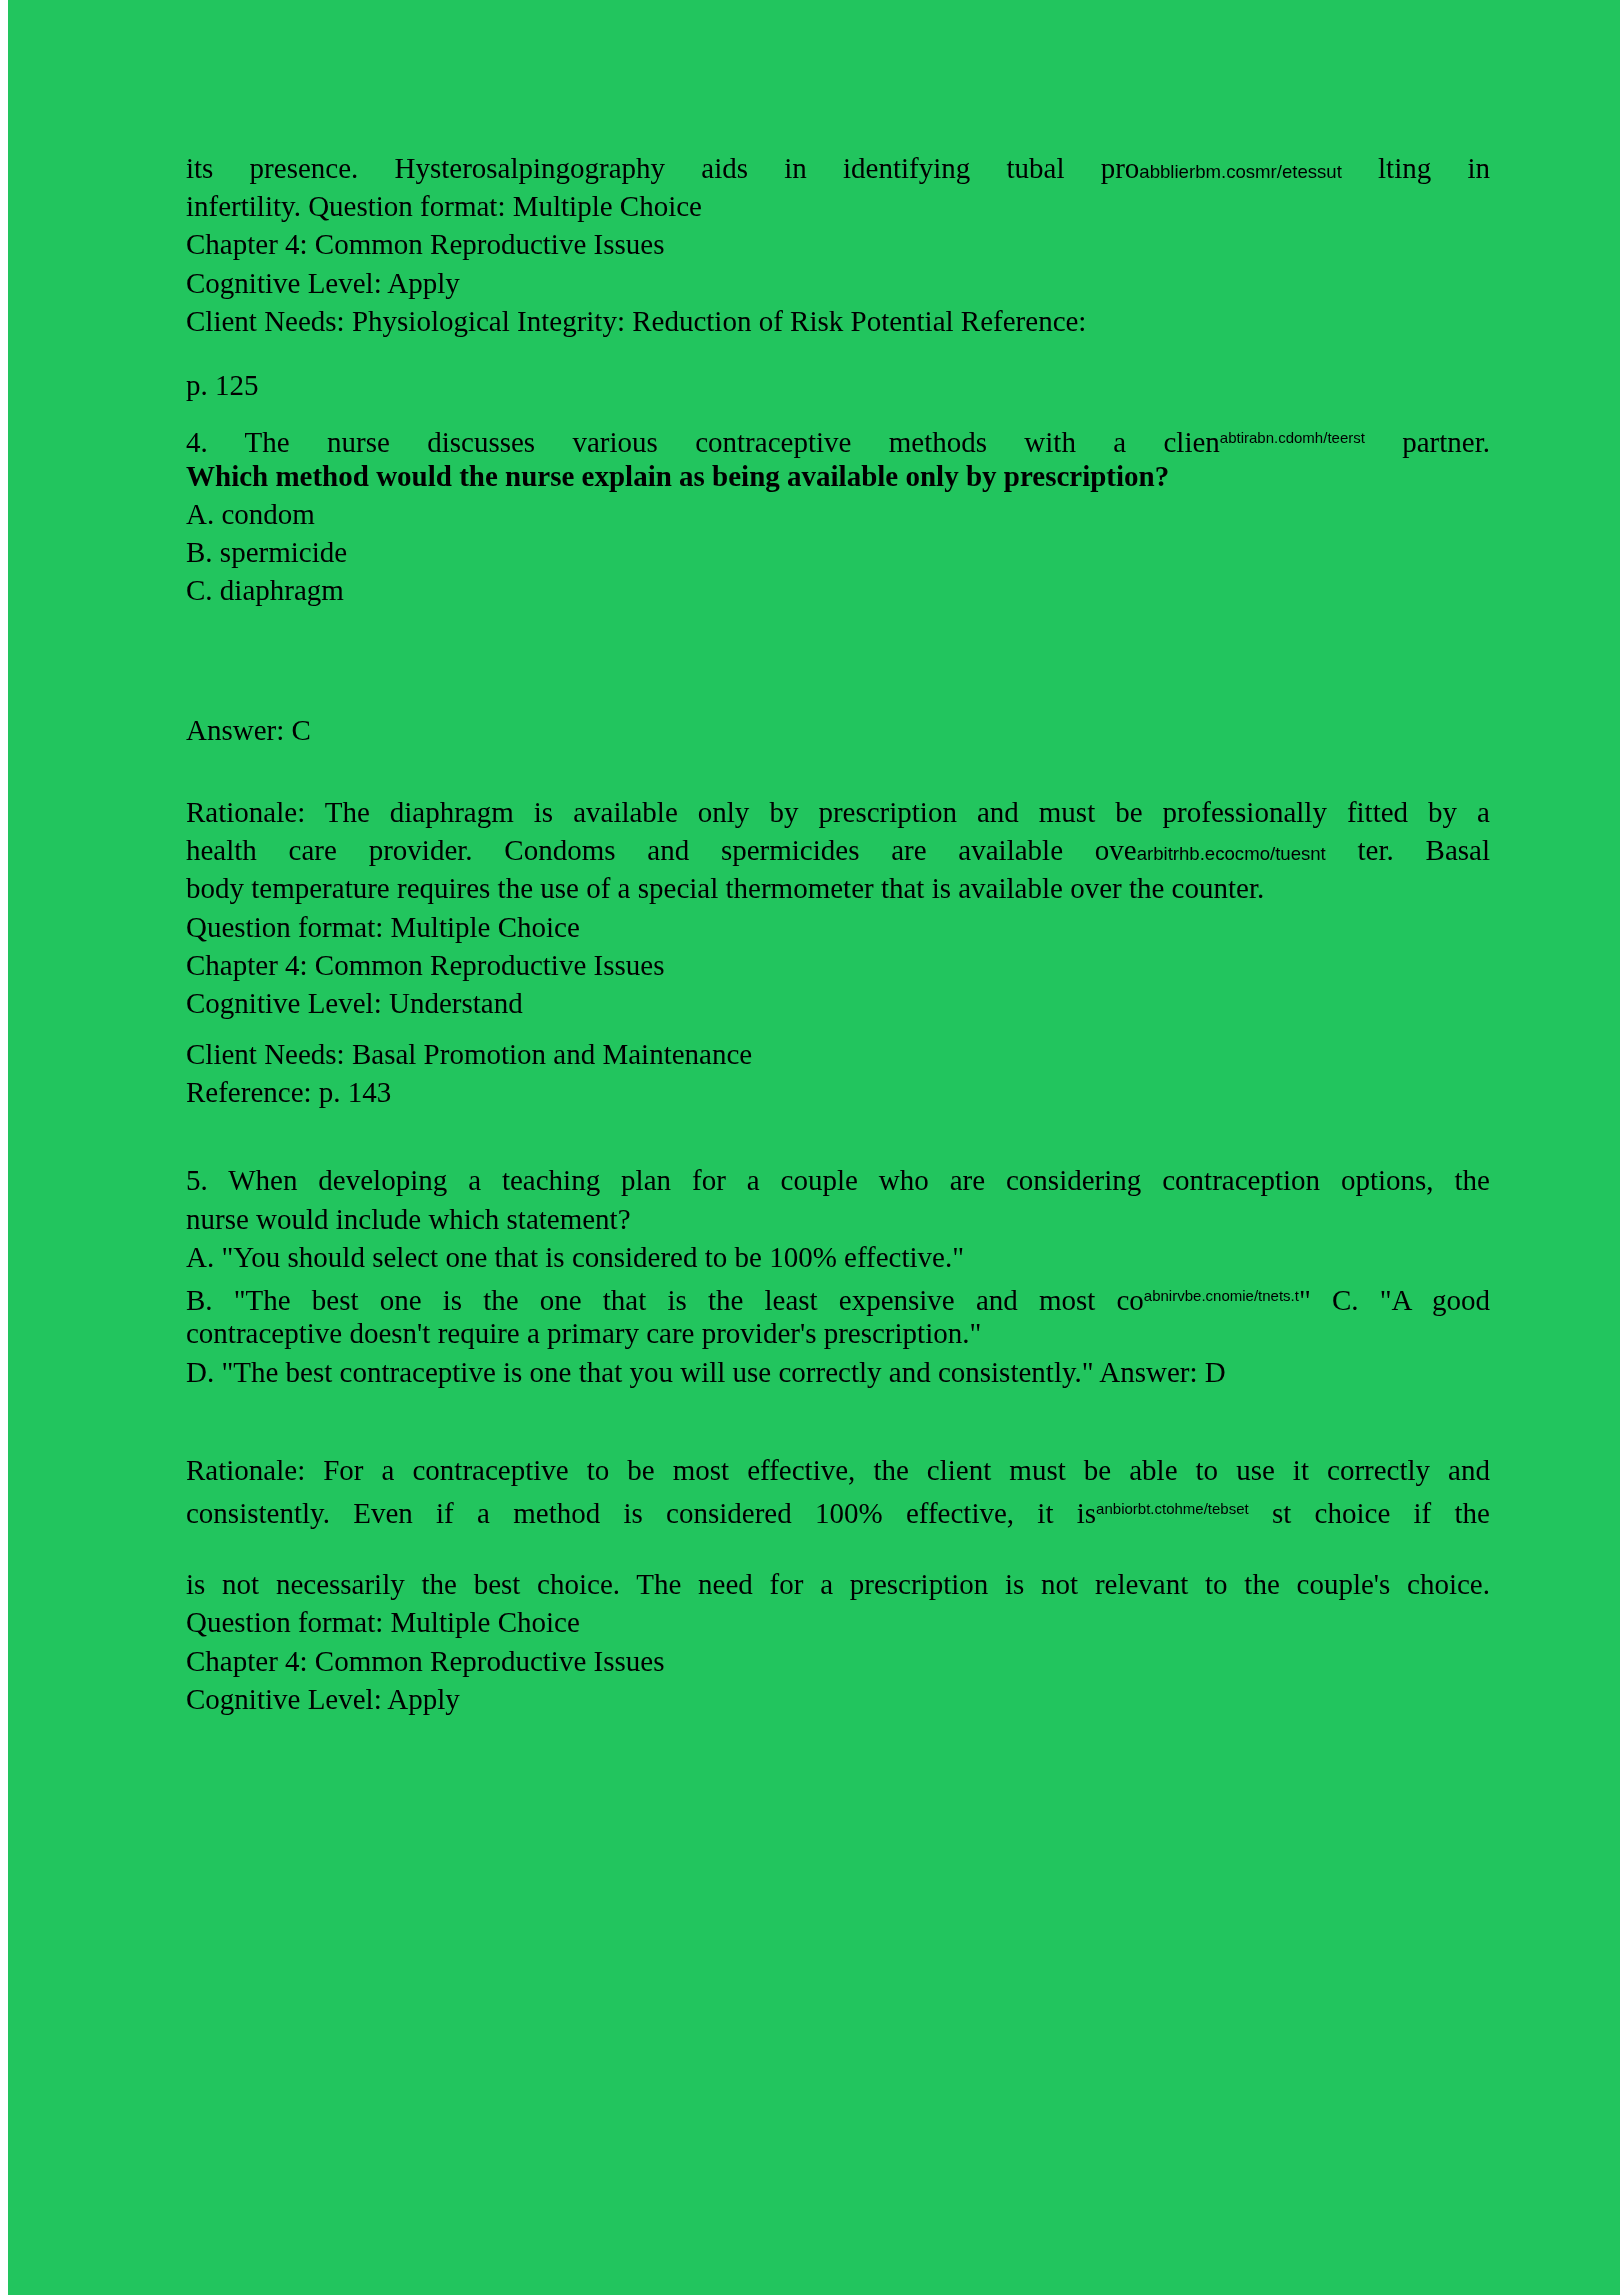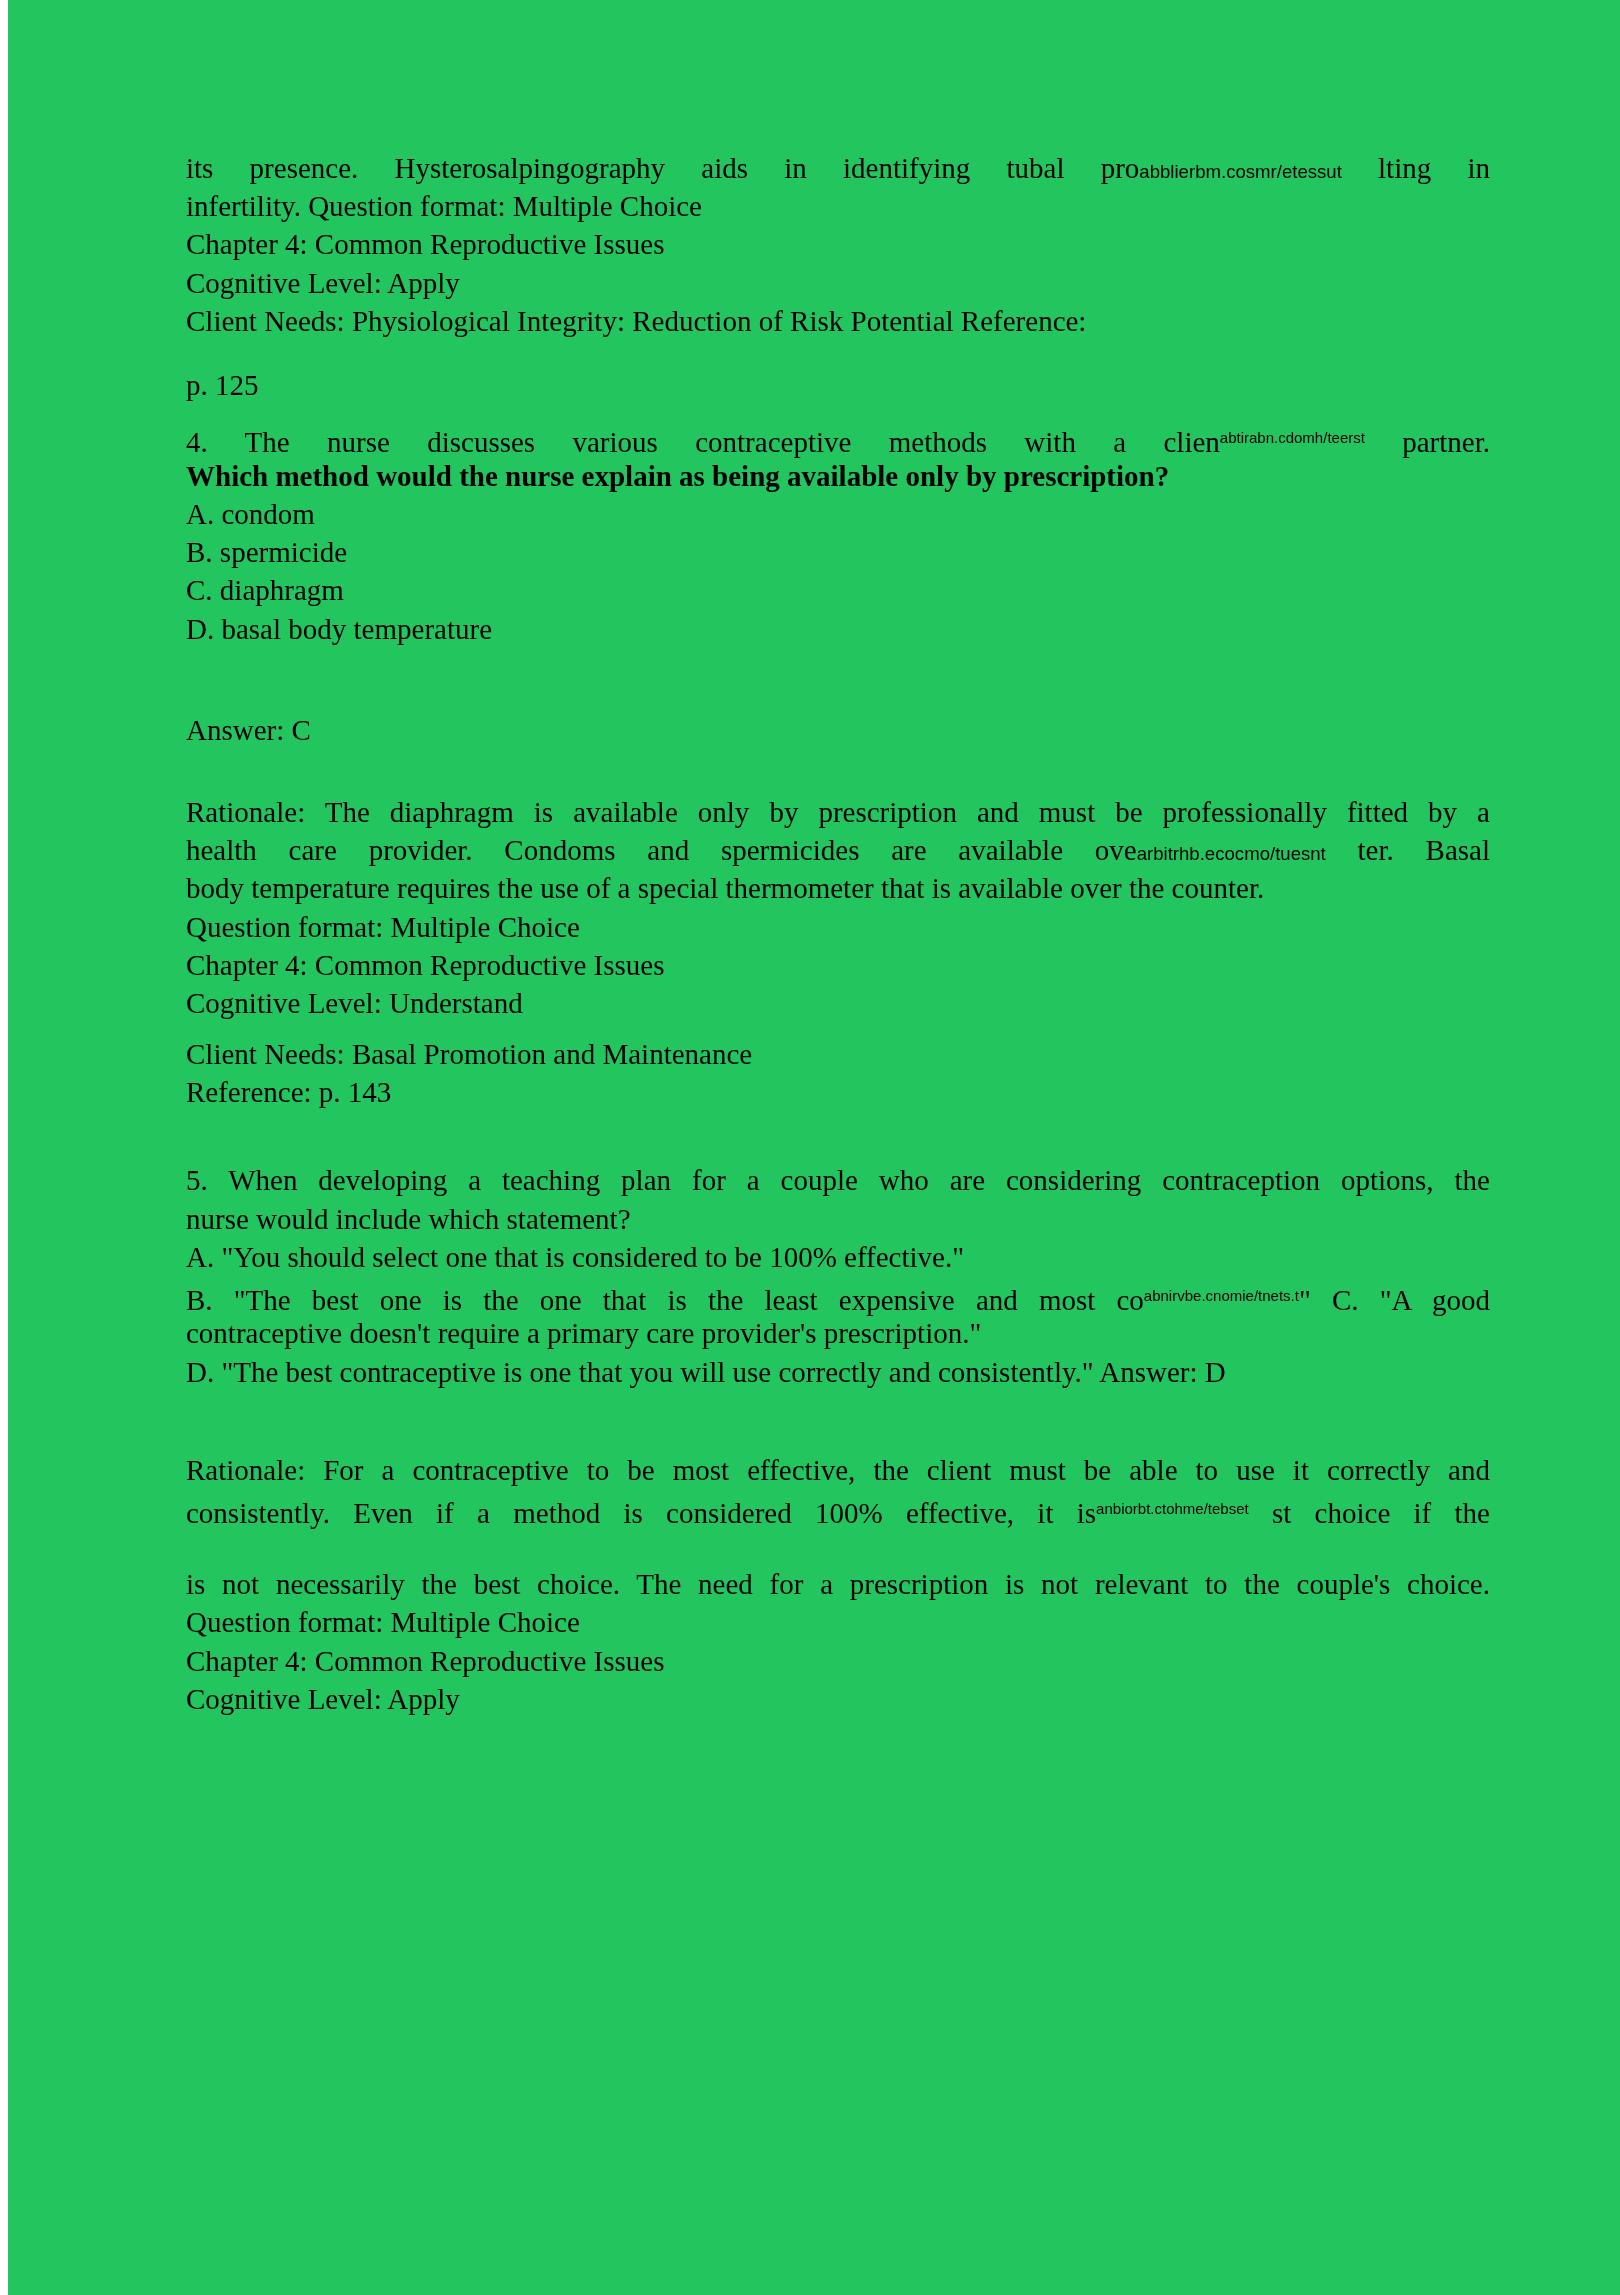--- a/index.html
+++ b/index.html
@@ -25,21 +25,20 @@
   <div class="line" style="top:227px;">Chapter 4: Common Reproductive Issues</div>
   <div class="line" style="top:266px;">Cognitive Level: Apply</div>
   <div class="line" style="top:304px;">Client Needs: Physiological Integrity: Reduction of Risk Potential Reference:</div>
   <div class="line" style="top:342px;margin-top:26px;">p. 125</div>
 
   <div class="line just" style="top:420px;"><span>4. The nurse discusses various contraceptive methods with a clien</span><span class="sup">abtirabn.cdomh/teerst</span><span> partner.</span></div>
   <div class="line" style="top:459px;font-weight:bold;">Which method would the nurse explain as being available only by prescription?</div>
   <div class="line" style="top:497px;">A. condom</div>
   <div class="line" style="top:535px;">B. spermicide</div>
   <div class="line" style="top:573px;">C. diaphragm</div>
-  <div class="line" style="top:612px;">D. basal body temperature</div>
 
   <div class="line" style="top:713px;">Answer: C</div>
 
   <div class="line just" style="top:795px;">Rationale: The diaphragm is available only by prescription and must be professionally fitted by a</div>
   <div class="line just" style="top:833px;"><span>health care provider. Condoms and spermicides are available ove</span><span class="wm">arbitrhb.ecocmo/tuesnt</span><span> ter. Basal</span></div>
   <div class="line" style="top:871px;">body temperature requires the use of a special thermometer that is available over the counter.</div>
   <div class="line" style="top:910px;">Question format: Multiple Choice</div>
   <div class="line" style="top:948px;">Chapter 4: Common Reproductive Issues</div>
   <div class="line" style="top:986px;">Cognitive Level: Understand</div>
   <div class="line" style="top:1037px;">Client Needs: Basal Promotion and Maintenance</div>

